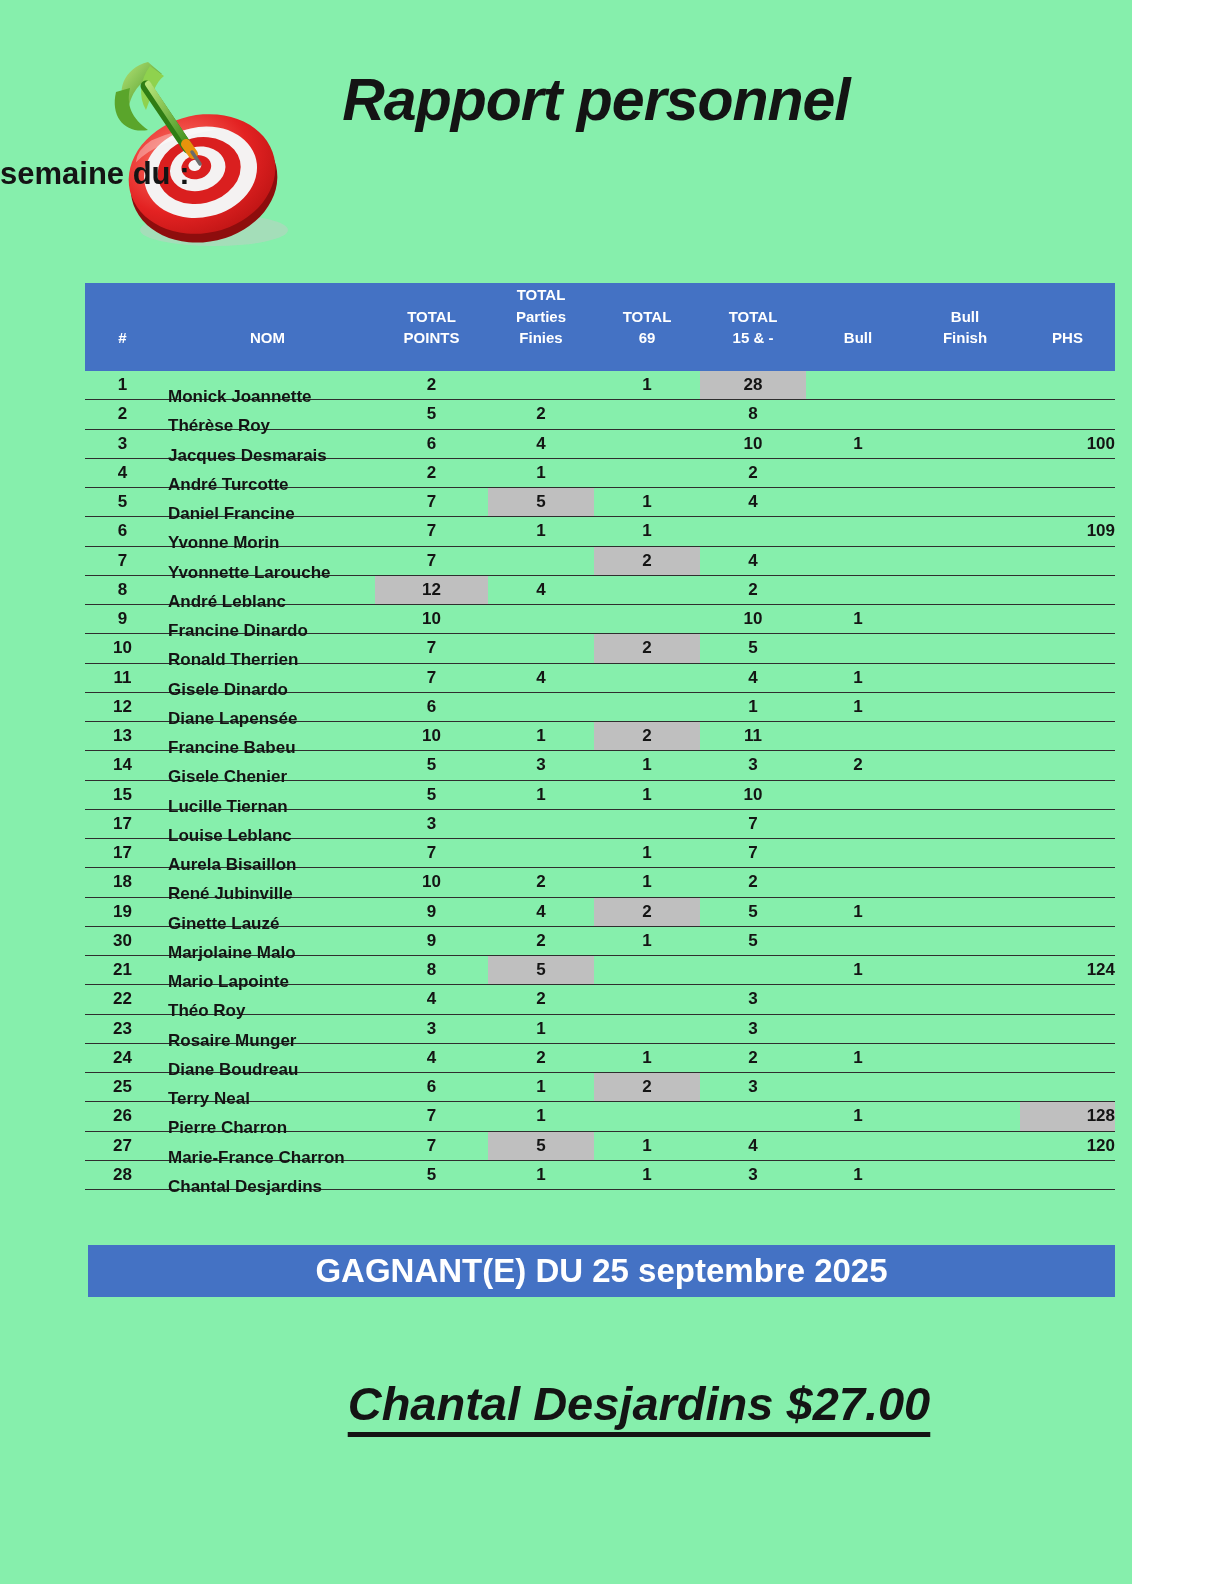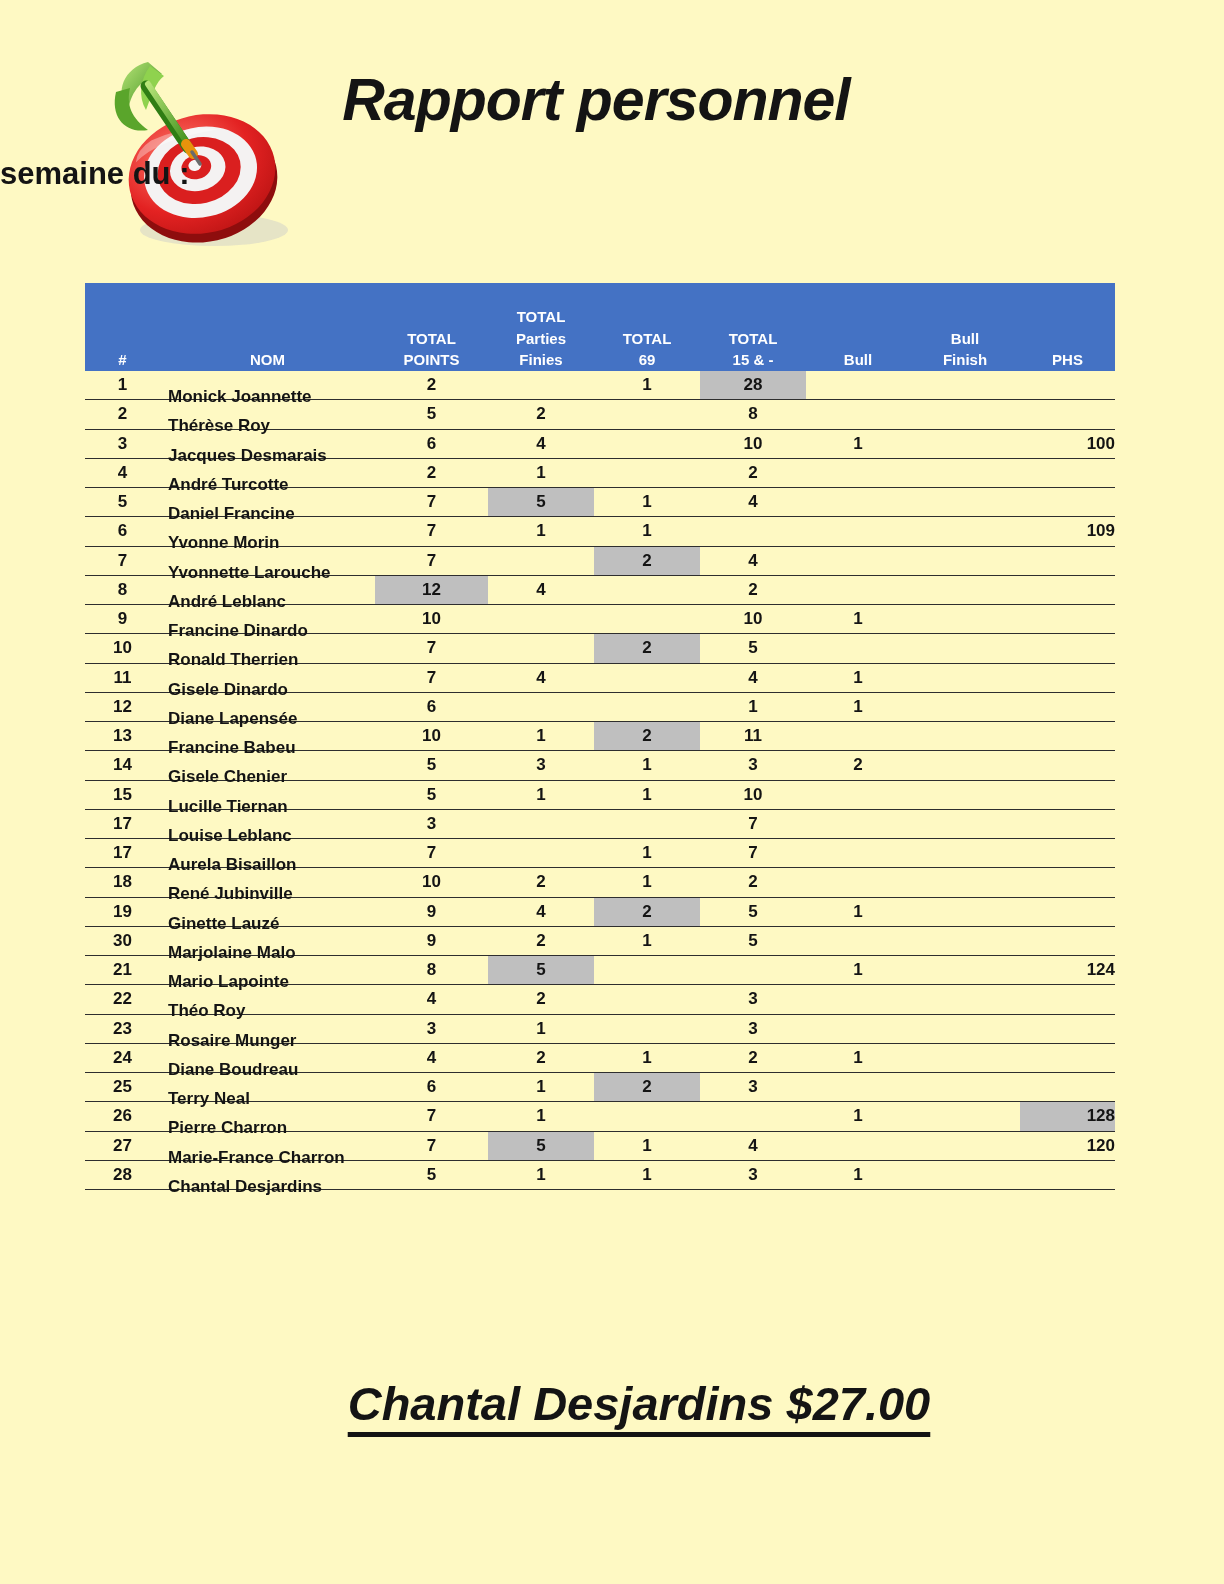--- a/index.html
+++ b/index.html
@@ -1,21 +1,21 @@
 <!DOCTYPE html>
 <html style="--blue: #4472C4; --hl: #BFBFBF;"><head>
 <meta charset="utf-8">
 <style>
   * { margin:0; padding:0; box-sizing:border-box; }
   html,body { background:#ffffff; }
   body { font-family:"Liberation Sans", sans-serif; }
   .page {
     position:relative;
-    width:1224px; height:1584px;
-    background:#fef9c3;
+    width:1132px; height:1584px;
+    background:#86efac;
     overflow:hidden;
   }
 
   
   .icon-wrap { position:absolute; left:96px; top:52px; width:196px; height:210px; }
   .title {
     position:absolute; top:66px; left:0; width:1192px;
     text-align:center;
     font-size:59px; font-weight:bold; font-style:italic;
     color:#141414; letter-spacing:-1px;
@@ -34,21 +34,21 @@
   
   .score-table {
     position:absolute; left:85px; top:283px; width:1030px;
   }
   .thead {
     display:flex; height:88px; color:#ffffff;
     background:var(--blue, #4472C4);
   }
   .hcell {
     display:flex; flex-direction:column; justify-content:flex-end; align-items:center;
-    padding-bottom:0;
+    padding-bottom:22px;
     font-size:15px; font-weight:bold; line-height:1.45;
     text-align:center;
   }
   .trow {
     display:flex; height:29.25px;
     border-bottom:1px solid #2e2e2e;
   }
   .tcell {
     display:flex; align-items:center; justify-content:center;
     font-size:17px; font-weight:bold; color:#141414;
@@ -473,16 +473,19 @@
           <div class="tcell col-parties">1</div>
           <div class="tcell col-t69">1</div>
           <div class="tcell col-t15">3</div>
           <div class="tcell col-bull">1</div>
           <div class="tcell col-bullfinish"></div>
           <div class="tcell col-phs"></div>
         </div>
       </div>
   </div>
 
+  <div class="banner" style="background: rgb(68, 114, 196);">
+    <span>GAGNANT(E) DU 25 septembre 2025</span>
+  </div>
 
   <div class="winner-line">Chantal Desjardins $27.00</div>
 
 </div>
 
 </body></html>

